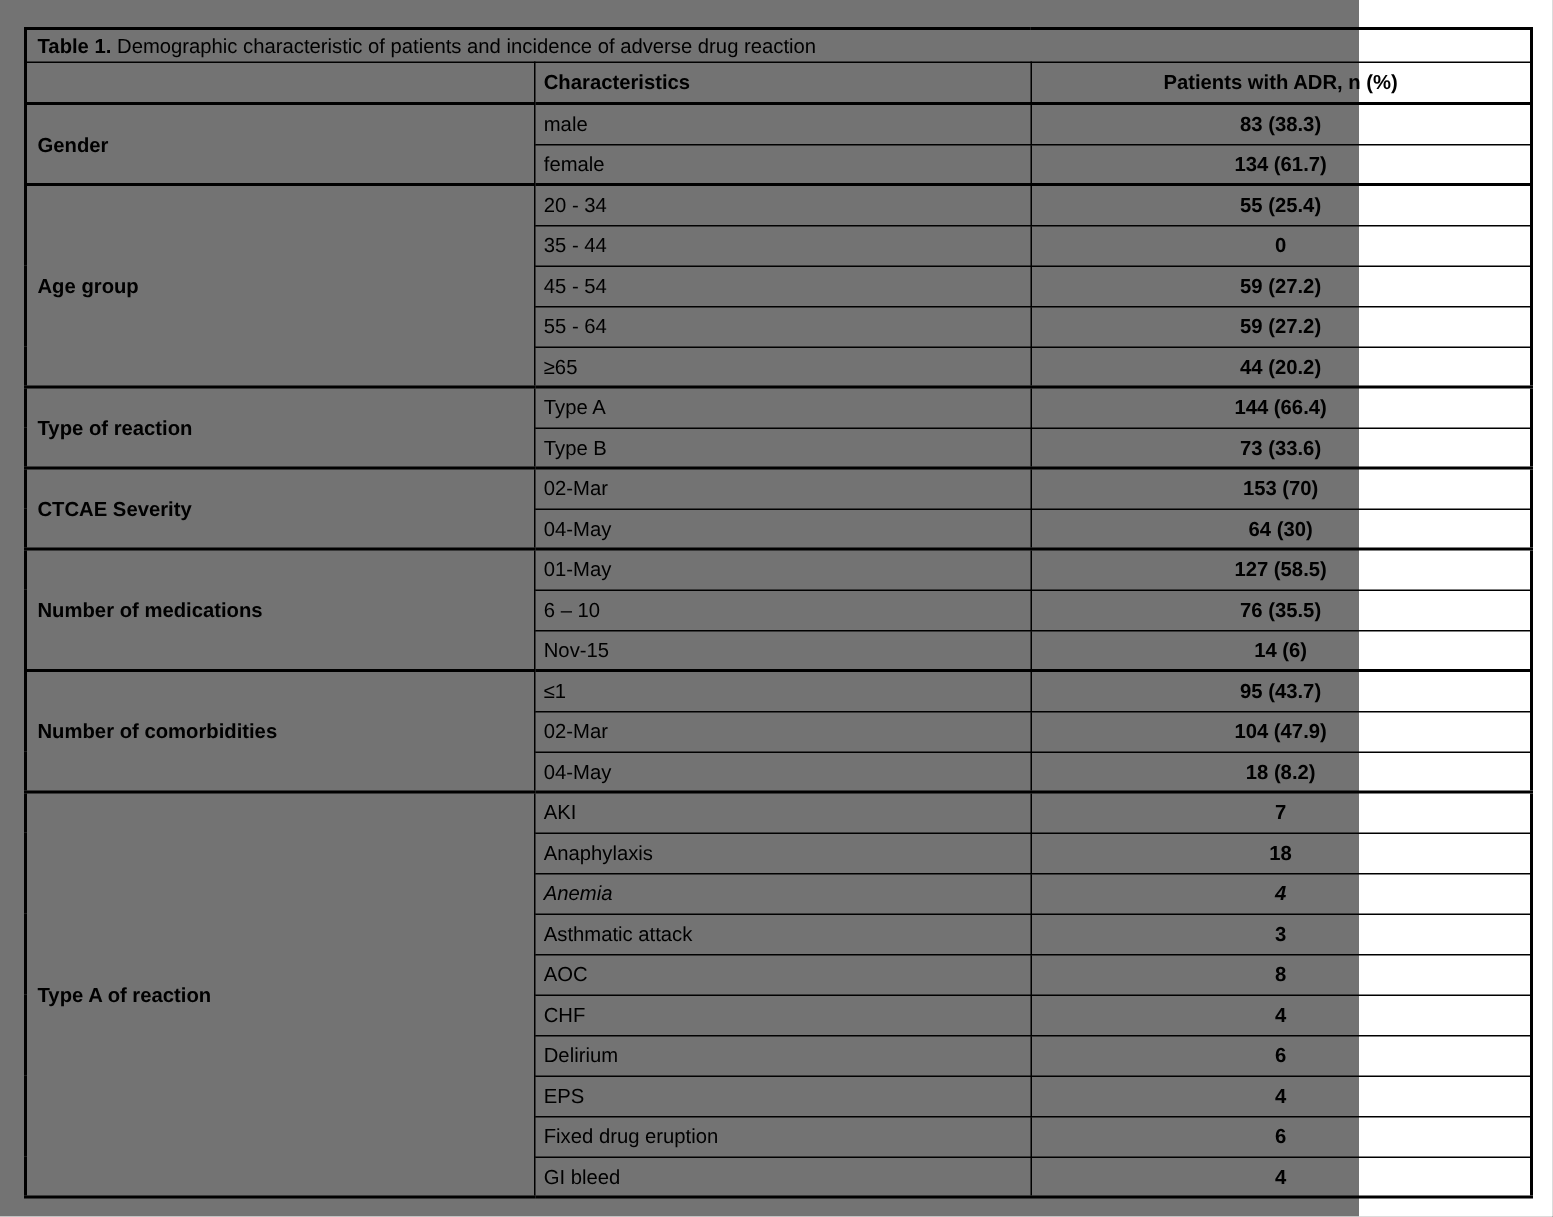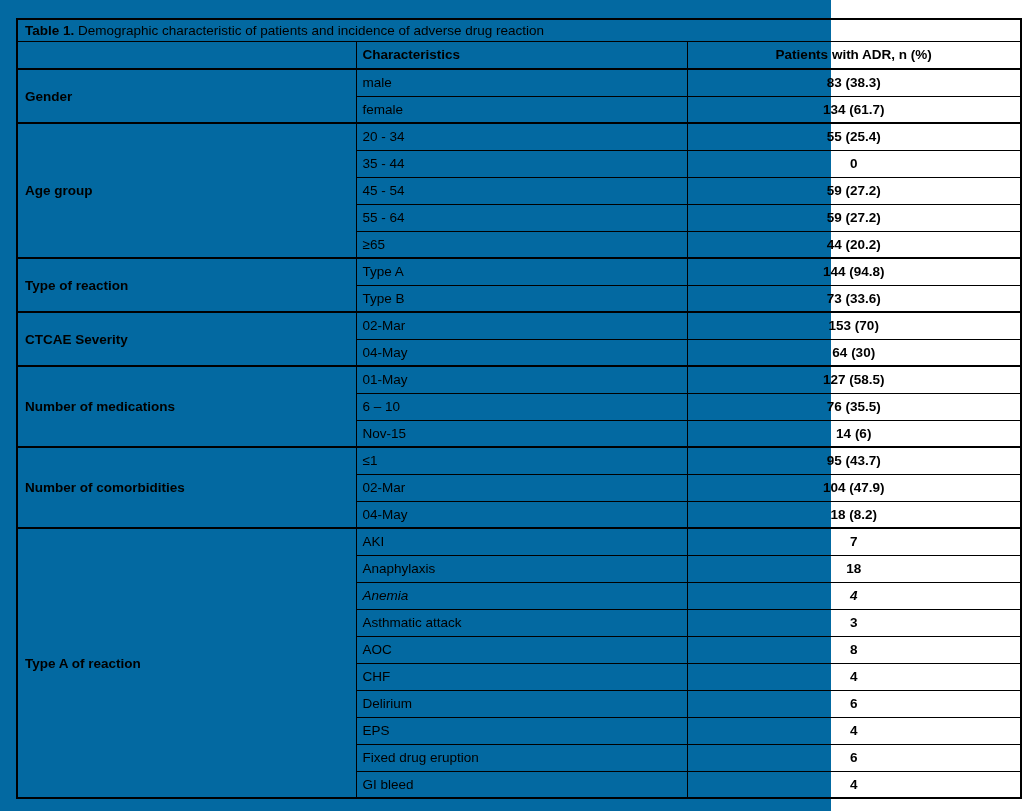--- a/index.html
+++ b/index.html
@@ -2,23 +2,23 @@
 <html><head>
 <meta charset="utf-8">
 <style>
   html, body {
     margin: 0;
     padding: 0;
     background: #ffffff;
   }
   .page {
     position: relative;
-    width: 831px;
+    width: 906px;
     height: 811px;
-    background: #0369a1;
+    background: #737373;
     font-family: "Liberation Sans", "DejaVu Sans", sans-serif;
     color: #000000;
   }
   table.demo-table {
     position: absolute;
     left: 16px;
     top: 18px;
     width: 1004px;
     border-collapse: collapse;
     table-layout: fixed;
@@ -128,21 +128,21 @@
           <td class="char">55 - 64</td>
           <td class="val">59 (27.2)</td>
         </tr>
         <tr class="section-end" style="height: 27px;">
           <td class="char">≥65</td>
           <td class="val">44 (20.2)</td>
         </tr>
         <tr style="height: 27px;">
           <td rowspan="2" class="group">Type of reaction</td>
           <td class="char">Type A</td>
-          <td class="val">144 (94.8)</td>
+          <td class="val">144 (66.4)</td>
         </tr>
         <tr class="section-end" style="height: 27px;">
           <td class="char">Type B</td>
           <td class="val">73 (33.6)</td>
         </tr>
         <tr style="height: 27px;">
           <td rowspan="2" class="group">CTCAE Severity</td>
           <td class="char">02-Mar</td>
           <td class="val">153 (70)</td>
         </tr>

